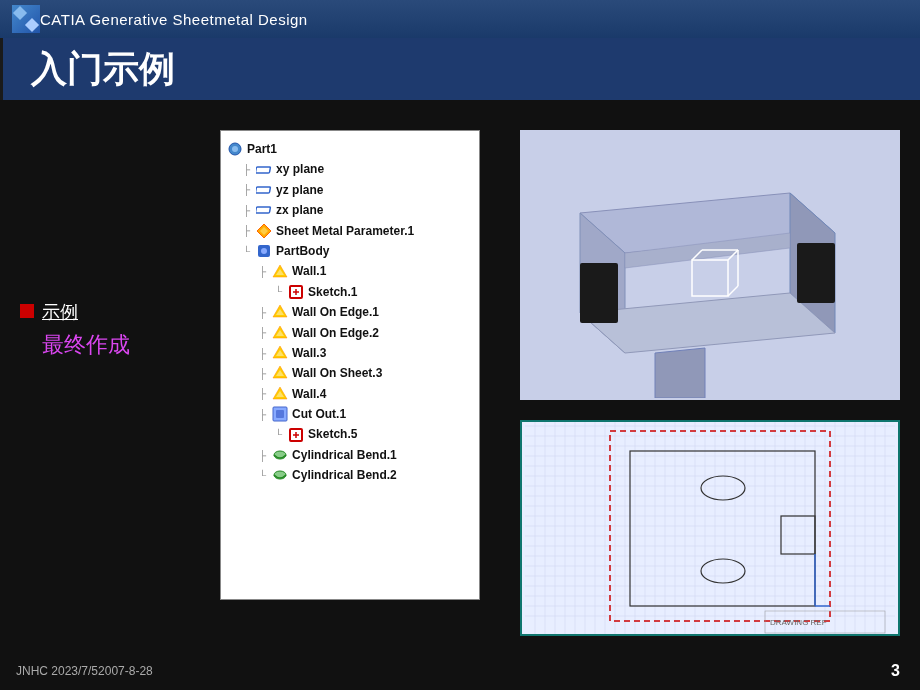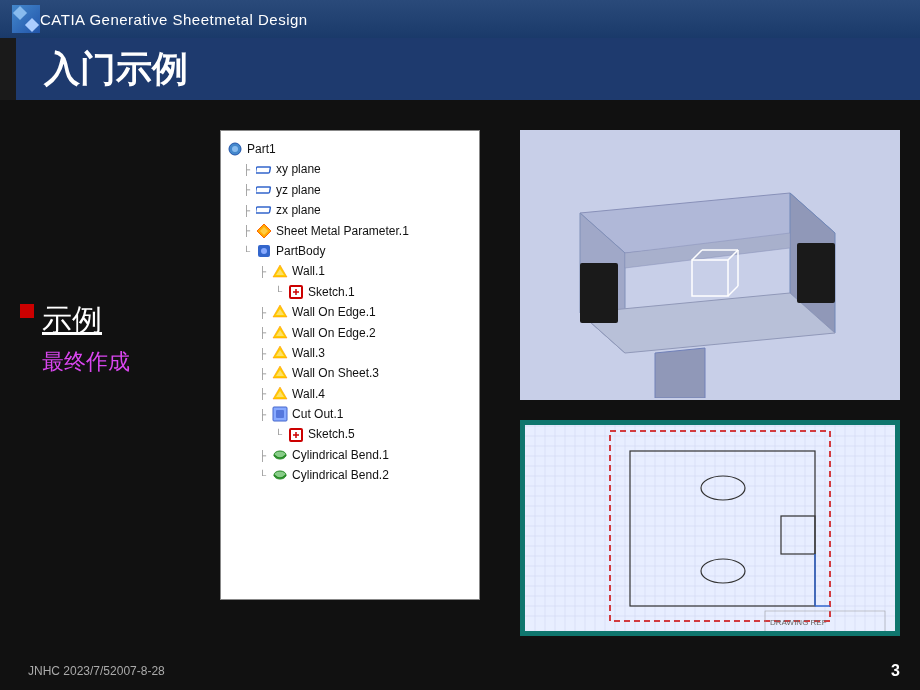--- a/index.html
+++ b/index.html
@@ -50,21 +50,21 @@
     #header-title {
       color: white;
       font-size: 15px;
       font-weight: normal;
       letter-spacing: 0.5px;
     }
 
     
     #title-section {
       position: absolute;
-      top: 38px; left: 16px; right: 0;
+      top: 38px; left: 3px; right: 0;
       height: 62px;
       background: #1e3a6e;
       display: flex;
       align-items: center;
       padding-left: 28px;
     }
     #page-title {
       color: white;
       font-size: 36px;
       font-weight: bold;
@@ -93,40 +93,41 @@
     }
     .red-square {
       width: 14px;
       height: 14px;
       background: #cc0000;
       margin-top: 4px;
       flex-shrink: 0;
     }
     #bullet-text {
       color: white;
-      font-size: 30px;
+      font-size: 18px;
       text-decoration: underline;
     }
     #sub-text {
       color: #d946ef;
       font-size: 22px;
       margin-left: 22px;
     }
 
     
     #tree-panel {
       position: absolute;
       left: 220px;
       top: 30px;
       width: 260px;
       height: 470px;
       background: white;
       border: 1px solid #888;
       overflow: hidden;
       padding: 8px 6px;
+      font-weight: bold;
     }
     .tree-item {
       display: flex;
       align-items: center;
       gap: 4px;
       font-size: 12px;
       color: #111;
       line-height: 1.7;
       white-space: nowrap;
     }
@@ -166,32 +167,32 @@
     }
 
     
     #model-2d {
       position: absolute;
       right: 20px;
       top: 320px;
       width: 380px;
       height: 216px;
       background: #e8eeff;
-      border: 5px solid #0f766e;
+      border: 2px solid #0f766e;
       overflow: hidden;
       display: flex;
       align-items: center;
-      justify-content: flex-start;
+      justify-content: center;
     }
 
     
     #footer {
       position: absolute;
       bottom: 10px;
-      left: 28px;
+      left: 16px;
       right: 20px;
       display: flex;
       justify-content: space-between;
       align-items: center;
     }
     #footer-text {
       color: #aaa;
       font-size: 12px;
     }
     #page-number {

